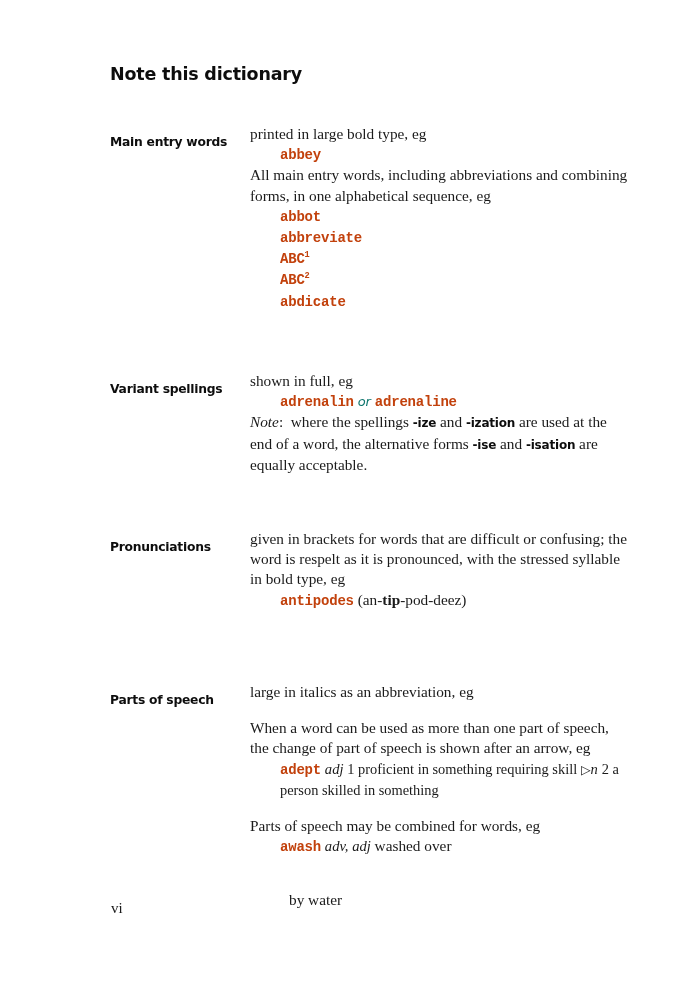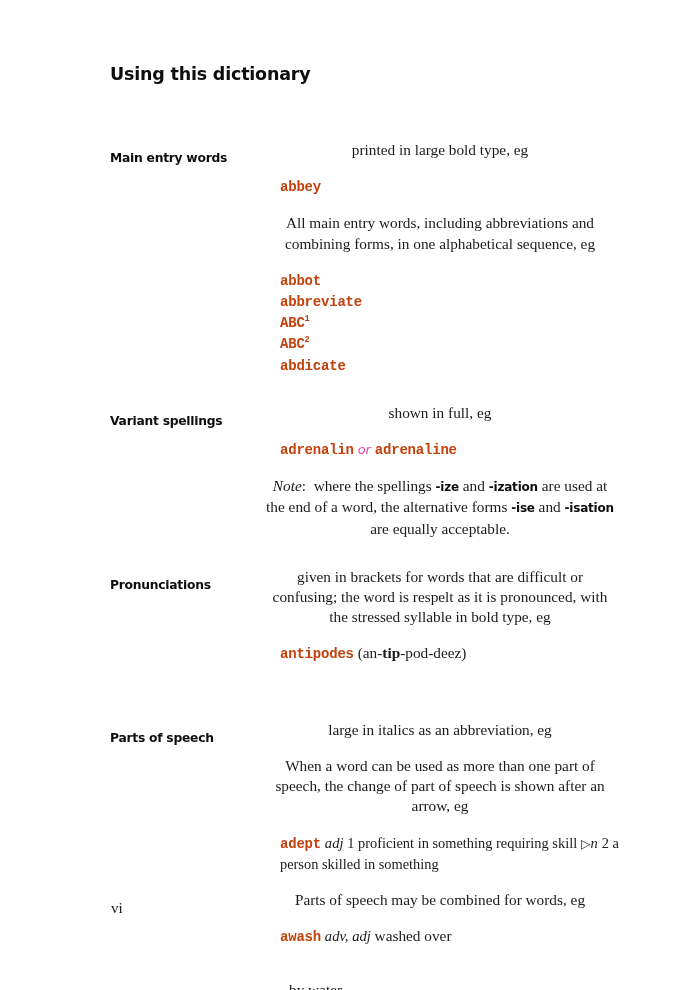--- a/index.html
+++ b/index.html
@@ -66,22 +66,21 @@
     margin-left: 140px;
     width: 380px;
   }
 
   
   .para {
     font-family: "Liberation Serif", serif;
     font-size: 15.3px;
     line-height: 20.2px;
     color: #1a1a1a;
-    margin: 16px;
-    text-align: center;
+    margin: 0;
   }
   .para.gap {
     margin-top: 16px;
   }
 
   
   .example {
     margin: 0;
     padding-left: 30px;
     font-size: 15.3px;
@@ -103,21 +102,21 @@
     font-family: "Liberation Serif", serif;
     font-style: italic;
     font-size: 14.6px;
     color: #1a1a1a;
   }
   .example .conj {
     font-family: "DejaVu Sans", sans-serif;
     font-style: italic;
     font-weight: normal;
     font-size: 13px;
-    color: #ec4899;
+    color: #0f766e;
     text-align: right;
   }
   .example .plain {
     font-family: "Liberation Serif", serif;
     font-size: 15.3px;
     color: #1a1a1a;
   }
   .example .pron {
     font-family: "Liberation Serif", serif;
     font-size: 15.3px;
@@ -162,21 +161,21 @@
     font-family: "Liberation Serif", serif;
     font-size: 15px;
     color: #1a1a1a;
   }
 </style>
 </head>
 <body>
 
 <div class="page">
 
-  <div class="page-heading">Using this dictionary</div>
+  <div class="page-heading">Note this dictionary</div>
 
   <div class="sections">
 
     <div class="section" style="min-height:220px;">
       <div class="section-label">Main entry words</div>
       <div class="section-body">
         <p class="para">printed in large bold type, eg</p>
         <p class="example"><span class="hw">abbey</span></p>
         <p class="para">All main entry words, including abbreviations and combining forms, in one alphabetical sequence, eg</p>
         <p class="example"><span class="hw">abbot</span></p>

